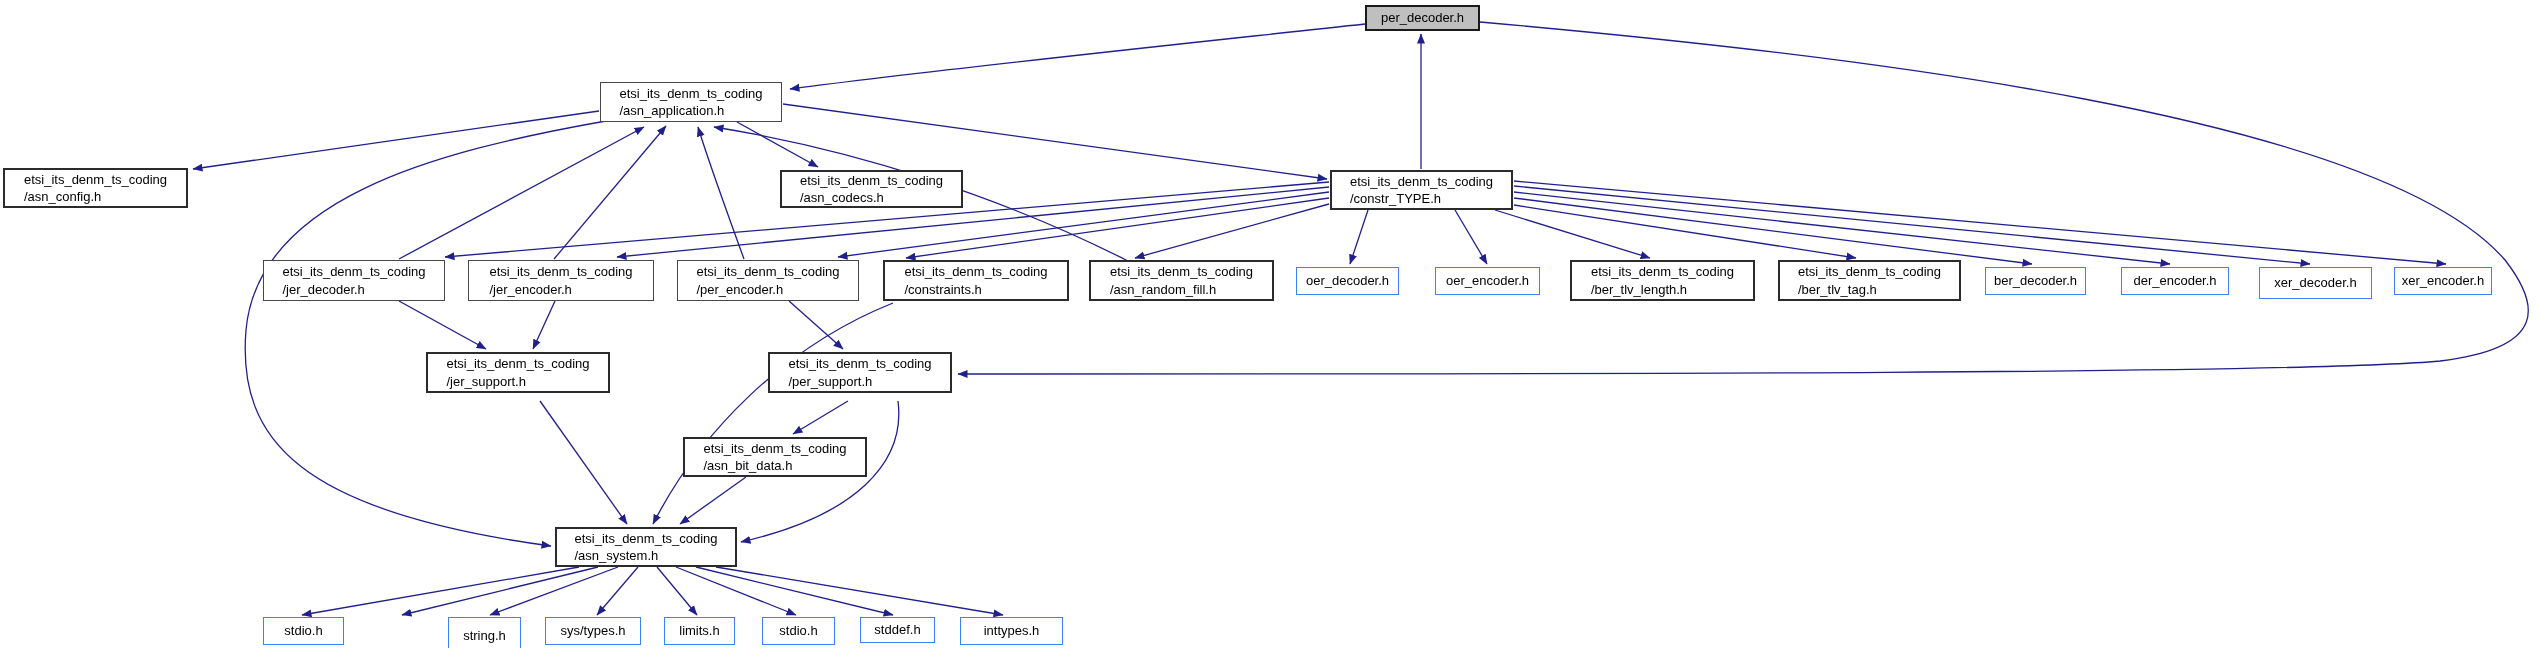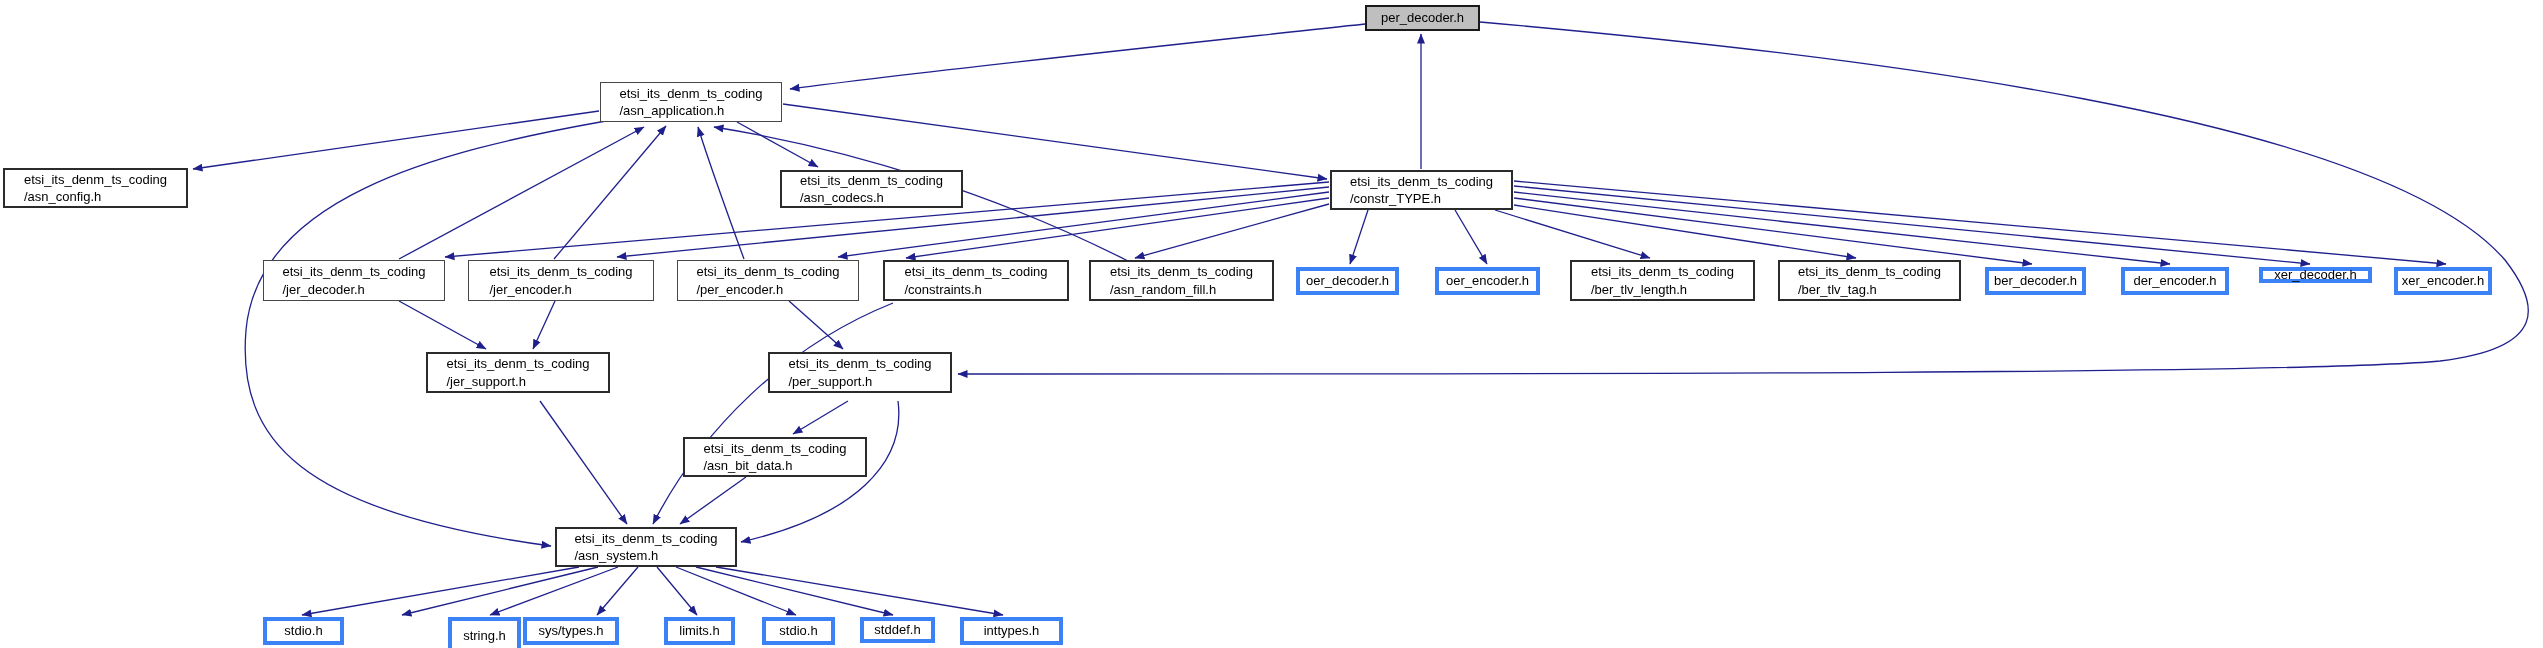--- a/index.html
+++ b/index.html
@@ -4,21 +4,21 @@
 <style>
   html,body{margin:0;padding:0;background:#ffffff;}
   .canvas{position:relative;width:2543px;height:648px;background:#ffffff;overflow:hidden;
           font-family:"Liberation Sans",sans-serif;}
   svg.edges{position:absolute;left:0;top:0;width:2543px;height:648px;}
   .node{position:absolute;box-sizing:border-box;display:flex;align-items:center;justify-content:center;
         text-align:left;background:#ffffff;color:#000000;font-size:13px;line-height:1.32;
         white-space:pre-line;z-index:2;}
   .node.bold{border:2px solid #2b2b2b;}
   .node.thin{border:1px solid #474747;}
-  .node.light{border:4px solid #3b82f6;}
+  .node.light{border:1px solid #3b82f6;}
   .node.root{background:#bfbfbf;border:2px solid #1a1a1a;}
 </style>
 </head>
 <body>
 
 <div class="canvas">
 
   <svg class="edges" viewBox="0 0 2543 648">
     <defs>
       <marker id="arrow" markerWidth="11" markerHeight="9" refX="9.5" refY="4.5" orient="auto" markerUnits="userSpaceOnUse">
@@ -90,34 +90,34 @@
   <div class="node bold" style="left:1089px;top:260px;width:185px;height:41px"><span>etsi_its_denm_ts_coding
 /asn_random_fill.h</span></div>
   <div class="node light" style="left:1296px;top:267px;width:103px;height:28px"><span>oer_decoder.h</span></div>
   <div class="node light" style="left:1435px;top:267px;width:105px;height:28px"><span>oer_encoder.h</span></div>
   <div class="node bold" style="left:1570px;top:260px;width:185px;height:41px"><span>etsi_its_denm_ts_coding
 /ber_tlv_length.h</span></div>
   <div class="node bold" style="left:1778px;top:260px;width:183px;height:41px"><span>etsi_its_denm_ts_coding
 /ber_tlv_tag.h</span></div>
   <div class="node light" style="left:1985px;top:267px;width:101px;height:28px"><span>ber_decoder.h</span></div>
   <div class="node light" style="left:2121px;top:267px;width:108px;height:28px"><span>der_encoder.h</span></div>
-  <div class="node light" style="left:2259px;top:267px;width:113px;height:16px"><span>xer_decoder.h</span></div>
+  <div class="node light" style="left:2259px;top:267px;width:113px;height:32px"><span>xer_decoder.h</span></div>
   <div class="node light" style="left:2394px;top:267px;width:98px;height:28px"><span>xer_encoder.h</span></div>
 
   <div class="node bold" style="left:426px;top:352px;width:184px;height:41px"><span>etsi_its_denm_ts_coding
 /jer_support.h</span></div>
   <div class="node bold" style="left:768px;top:352px;width:184px;height:41px"><span>etsi_its_denm_ts_coding
 /per_support.h</span></div>
   <div class="node bold" style="left:683px;top:437px;width:184px;height:40px"><span>etsi_its_denm_ts_coding
 /asn_bit_data.h</span></div>
   <div class="node bold" style="left:555px;top:527px;width:182px;height:40px"><span>etsi_its_denm_ts_coding
 /asn_system.h</span></div>
 
   <div class="node light" style="left:263px;top:617px;width:81px;height:28px"><span>stdio.h</span></div>
   <div class="node light" style="left:355px;top:650px;width:81px;height:28px"><span>stdlib.h</span></div>
   <div class="node light" style="left:448px;top:617px;width:73px;height:37px"><span>string.h</span></div>
-  <div class="node light" style="left:523px;top:617px;width:96px;height:28px"><span>sys/types.h</span></div>
+  <div class="node light" style="left:545px;top:617px;width:96px;height:28px"><span>sys/types.h</span></div>
   <div class="node light" style="left:664px;top:617px;width:71px;height:28px"><span>limits.h</span></div>
   <div class="node light" style="left:762px;top:617px;width:73px;height:28px"><span>stdio.h</span></div>
   <div class="node light" style="left:860px;top:617px;width:75px;height:26px"><span>stddef.h</span></div>
   <div class="node light" style="left:960px;top:617px;width:103px;height:28px"><span>inttypes.h</span></div>
 
 </div>
 
 </body></html>

